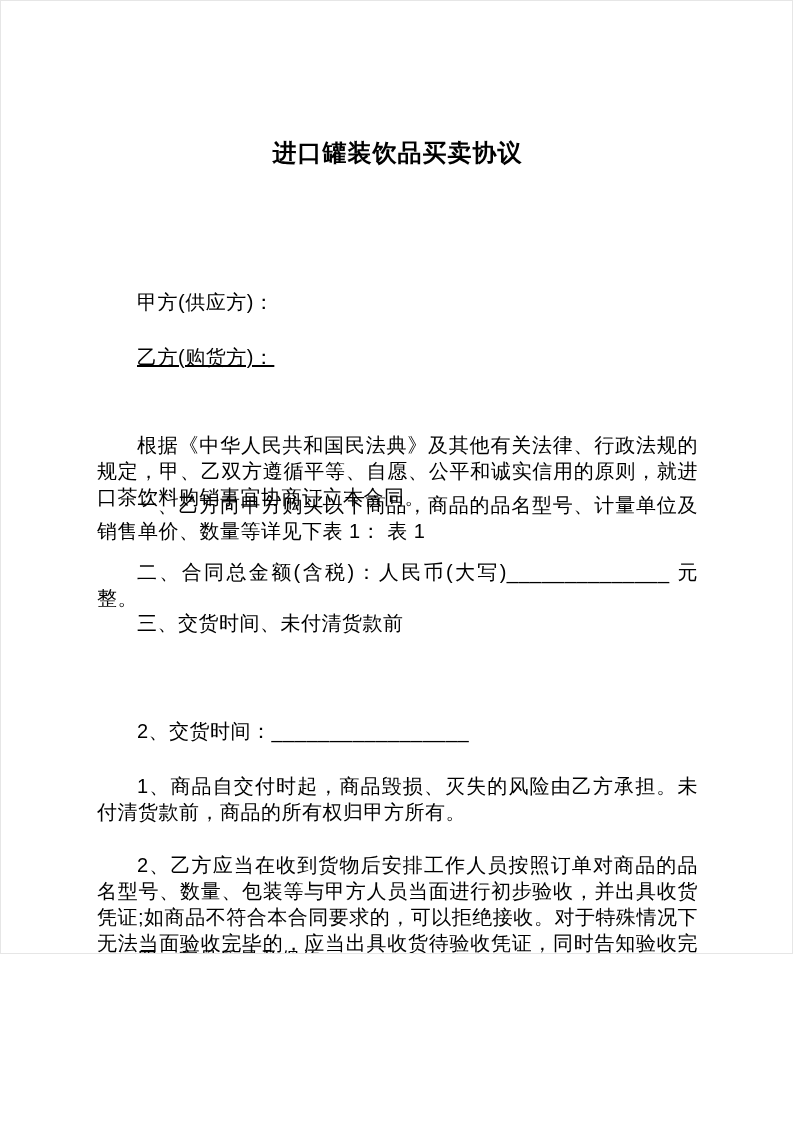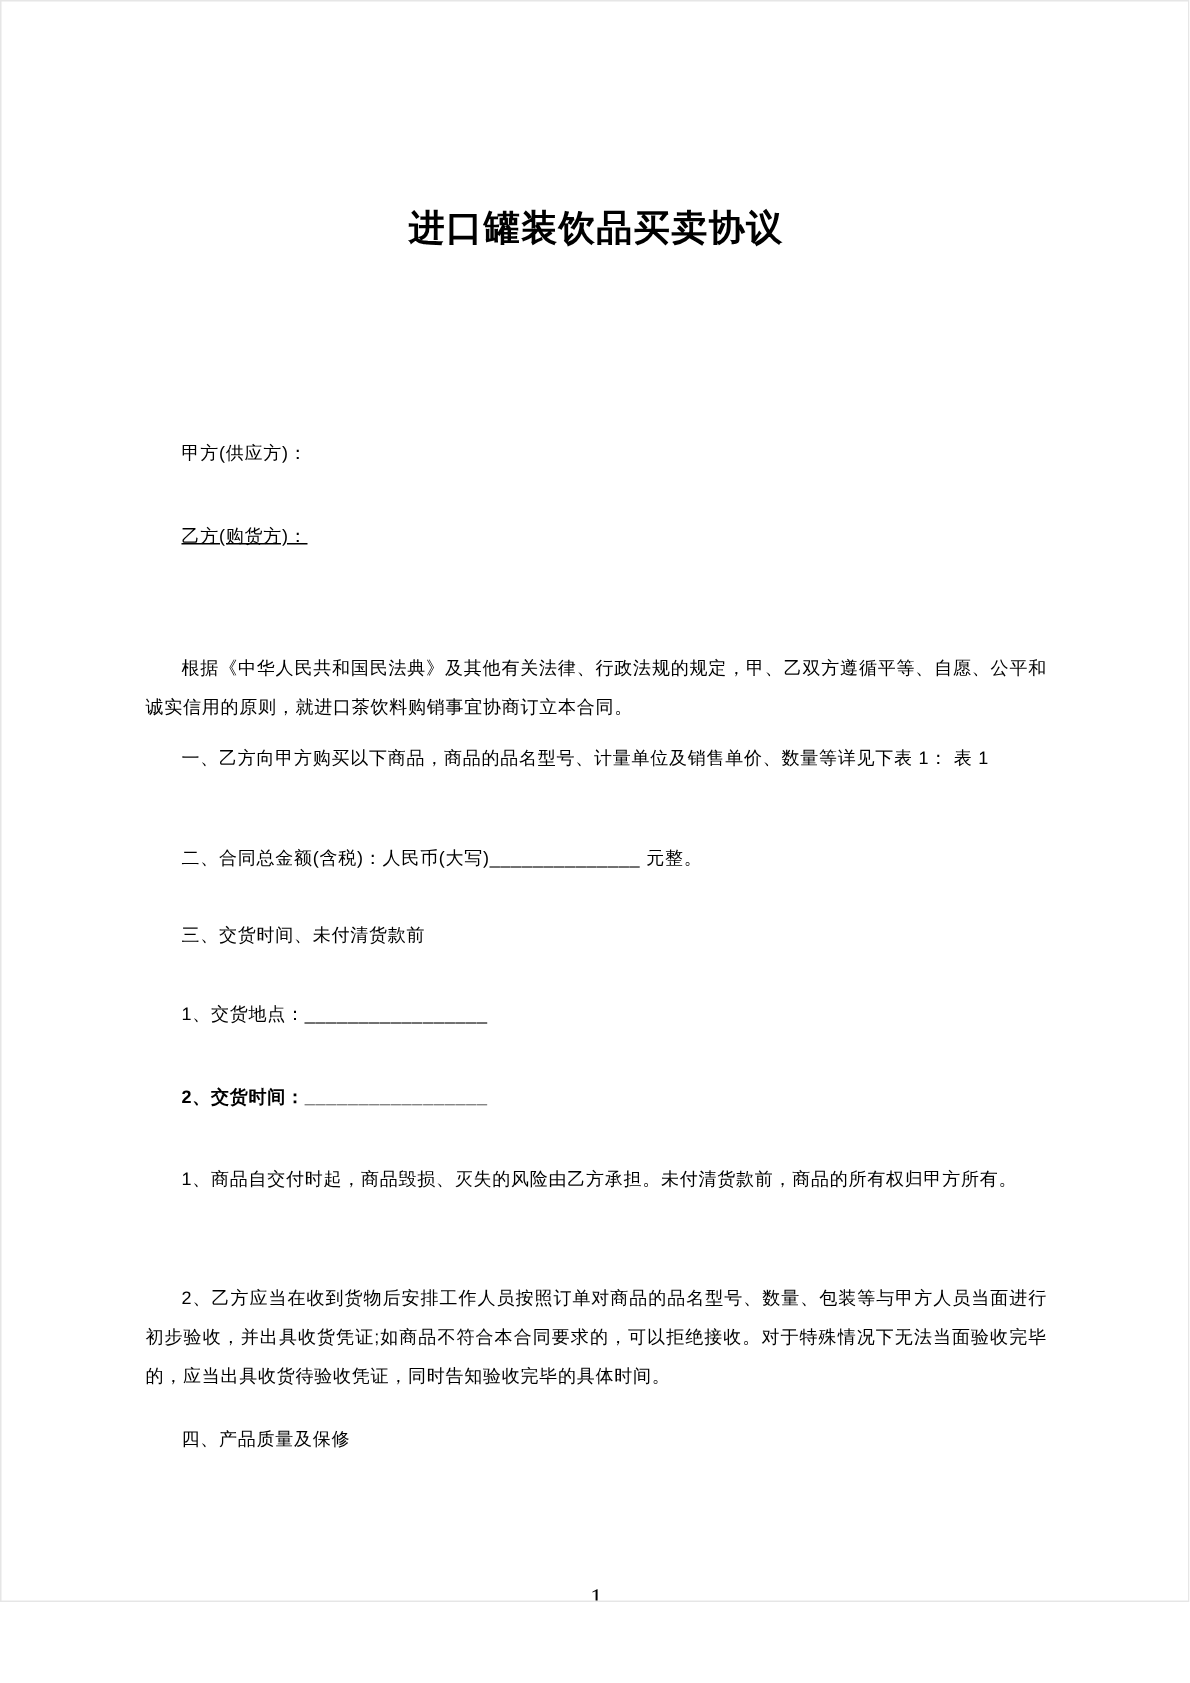--- a/index.html
+++ b/index.html
@@ -3,21 +3,21 @@
 <meta charset="utf-8">
 <style>
   html, body {
     margin: 0;
     padding: 0;
     background: #ffffff;
   }
   .page {
     position: relative;
     width: 793px;
-    height: 1068px;
+    height: 954px;
     background: #ffffff;
     box-sizing: border-box;
     border: 1px solid #e6e6e6;
     overflow: hidden;
     font-family: "Liberation Sans", "DejaVu Sans", sans-serif;
     color: #000000;
     padding-left: 13px;
   }
   .doc-title {
     position: absolute;
@@ -28,35 +28,35 @@
     font-size: 24px;
     font-weight: bold;
     line-height: 32px;
     letter-spacing: 1px;
     margin: 0;
   }
   .para {
     position: absolute;
     left: 96px;
     width: 601px;
-    font-size: 12px;
+    font-size: 20px;
     line-height: 26px;
     text-indent: 2em;
     letter-spacing: 0.5px;
     text-align: justify;
     margin: 0;
   }
   .p-party-a        { top: 288px; }
   .p-party-b        { top: 343px; text-decoration: underline; }
   .p-preamble       { top: 396px; margin-top: 35px; }
   .p-clause-1       { top: 479px; margin-top: 12px; }
   .p-clause-2       { top: 558px; }
   .p-clause-3-head  { top: 609px; }
   .p-delivery-place { top: 662px; }
-  .p-delivery-time  { top: 717px; font-weight: bold; }
+  .p-delivery-time  { top: 717px; }
   .p-clause-3-3     { top: 772px; }
   .p-clause-3-4     { top: 851px; }
   .p-clause-4-head  { top: 945px; }
   .page-number {
     position: absolute;
     top: 1052px;
     left: 0;
     width: 793px;
     text-align: center;
     font-family: "Liberation Serif", "DejaVu Serif", serif;
@@ -77,21 +77,20 @@
   <p class="para p-party-b">乙方(购货方)：</p>
 
   <p class="para p-preamble">根据《中华人民共和国民法典》及其他有关法律、行政法规的规定，甲、乙双方遵循平等、自愿、公平和诚实信用的原则，就进口茶饮料购销事宜协商订立本合同。</p>
 
   <p class="para p-clause-1">一、乙方向甲方购买以下商品，商品的品名型号、计量单位及销售单价、数量等详见下表 1：  表 1</p>
 
   <p class="para p-clause-2">二、合同总金额(含税)：人民币(大写)______________  元整。</p>
 
   <p class="para p-clause-3-head">三、交货时间、未付清货款前</p>
 
-  <p class="para p-delivery-place">1、交货地点：_________________</p>
 
   <p class="para p-delivery-time">2、交货时间：_________________</p>
 
   <p class="para p-clause-3-3">1、商品自交付时起，商品毁损、灭失的风险由乙方承担。未付清货款前，商品的所有权归甲方所有。</p>
 
   <p class="para p-clause-3-4">2、乙方应当在收到货物后安排工作人员按照订单对商品的品名型号、数量、包装等与甲方人员当面进行初步验收，并出具收货凭证;如商品不符合本合同要求的，可以拒绝接收。对于特殊情况下无法当面验收完毕的，应当出具收货待验收凭证，同时告知验收完毕的具体时间。</p>
 
   <p class="para p-clause-4-head">四、产品质量及保修</p>
 
   <p class="page-number">1</p>

